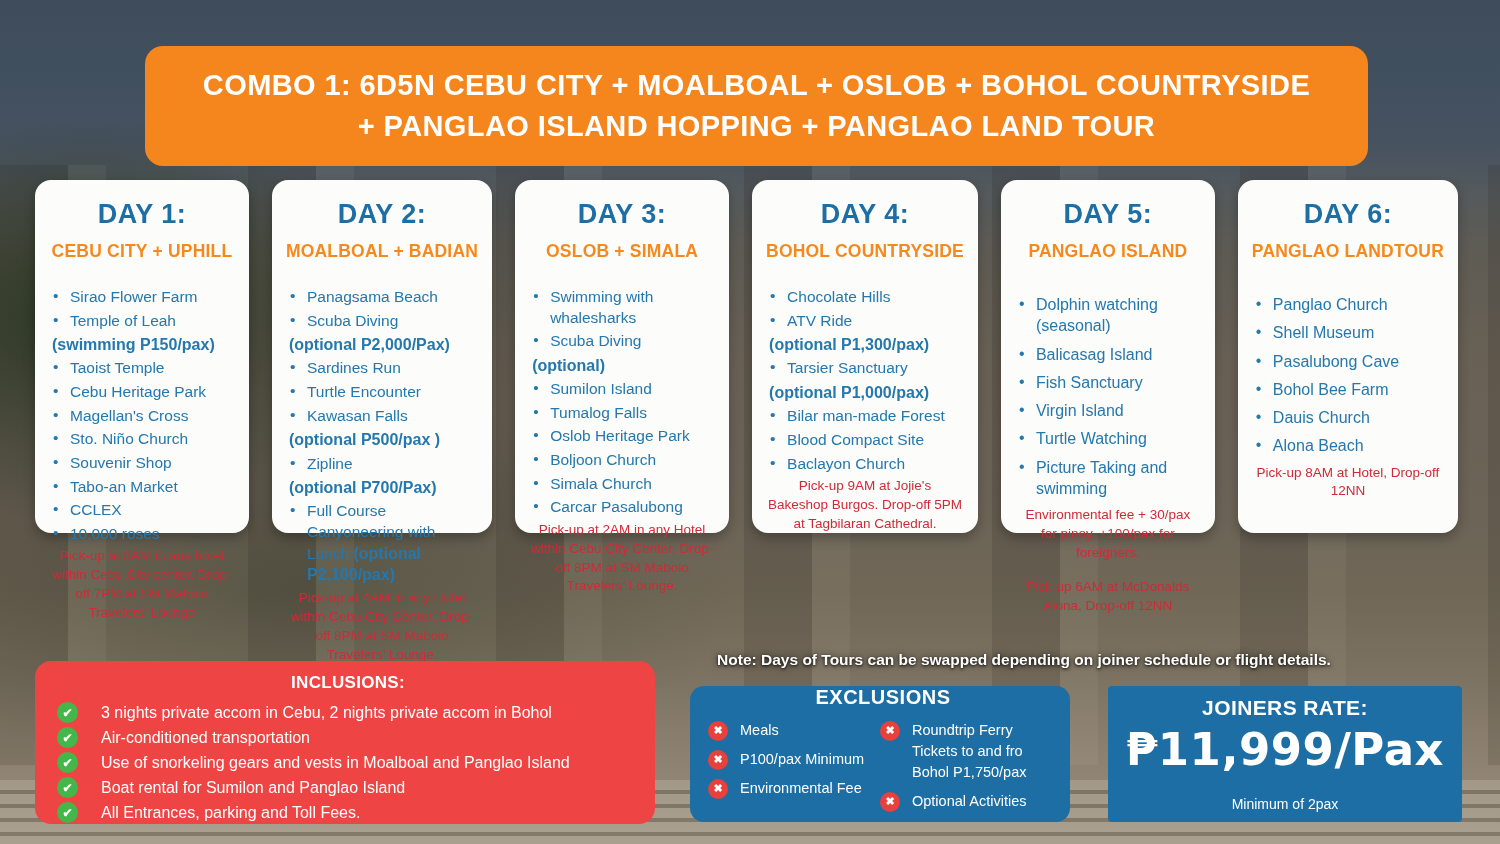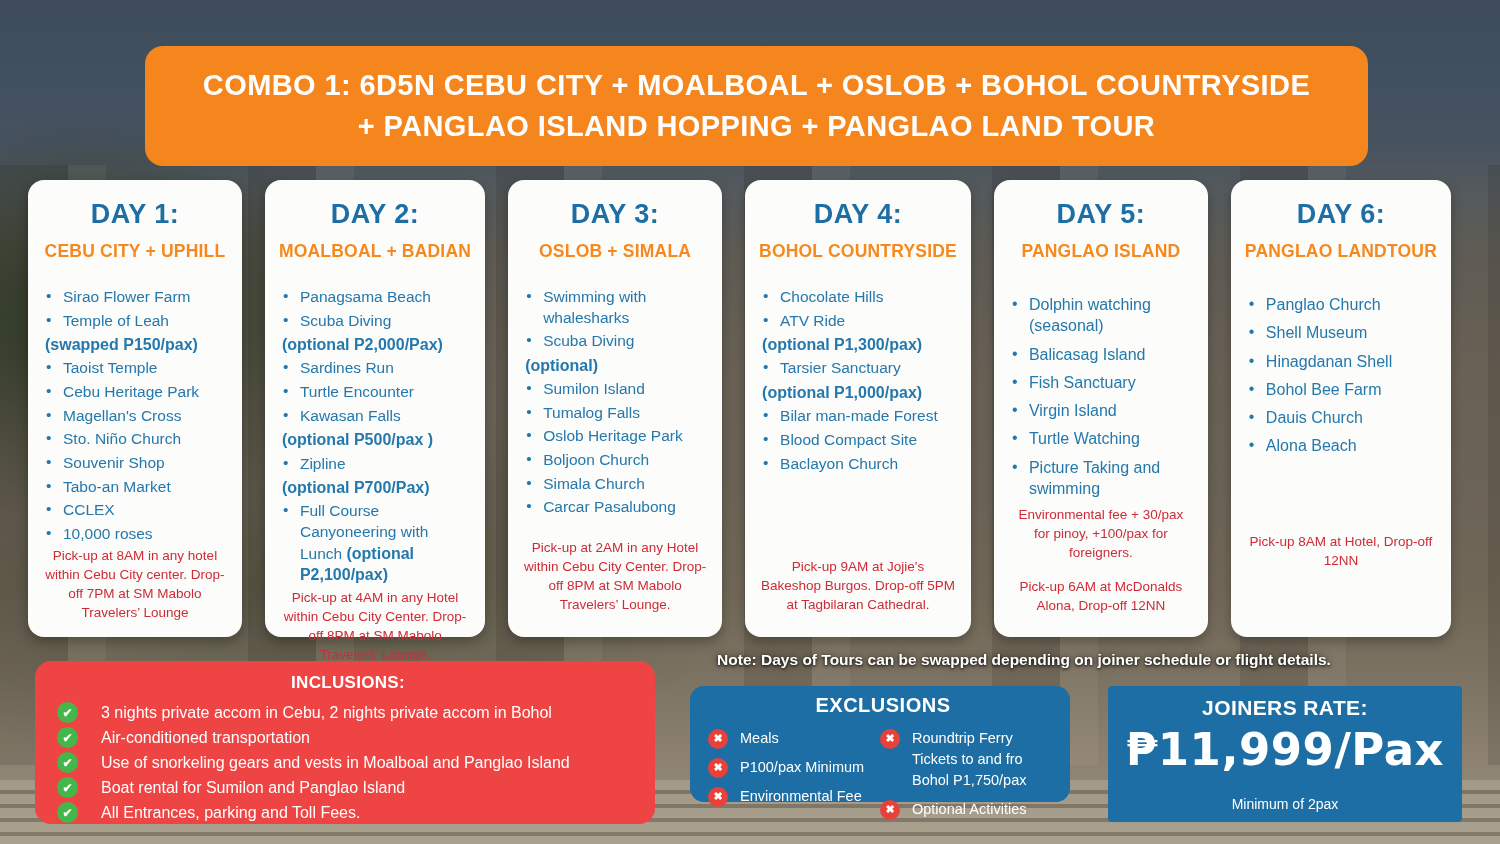--- a/index.html
+++ b/index.html
@@ -39,21 +39,21 @@
   .banner {
     position:absolute; left:145px; top:46px; width:1223px; height:120px;
     background:#F5861D; border-radius:18px;
     display:flex; flex-direction:column; justify-content:center; align-items:center;
     color:#fff; font-weight:bold; font-size:29px; line-height:1.42;
     letter-spacing:0.4px; text-align:center;
   }
 
   
   .cards {
-    position:absolute; left:28px; top:180px; width:1423px; height:457px;
+    position:absolute; left:35px; top:180px; width:1423px; height:353px;
     display:flex; gap:23px;
   }
   .card {
     flex:1 1 0; background:#FCFCFA; border-radius:16px;
     padding:16px 14px 18px; display:flex; flex-direction:column;
     box-shadow:0 5px 12px rgba(0,0,0,0.28);
   }
   .day-title {
     margin:3px 0 0; text-align:center; color:#1C6EA4;
     font-size:27px; font-weight:bold; letter-spacing:0.5px;
@@ -97,23 +97,23 @@
 
   
   .swap-note {
     position:absolute; left:688px; top:651px; width:672px;
     text-align:center; color:#fff; font-weight:bold; font-size:15.5px;
     text-shadow:0 1px 3px rgba(0,0,0,0.9), 0 0 7px rgba(0,0,0,0.55);
   }
 
   
   .exclusions {
-    position:absolute; left:690px; top:686px; width:380px; height:116px;
+    position:absolute; left:690px; top:686px; width:380px; height:136px;
     background:#1C6EA4; border-radius:14px; color:#fff;
-    padding:8px 12px 0 18px;
+    padding:0 12px 0 18px;
   }
   .exc-title { text-align:center; font-size:20px; font-weight:bold; margin:0 0 11px; letter-spacing:0.5px; }
   .exc-cols { display:flex; }
   .exc-col { display:flex; flex-direction:column; gap:8px; }
   .exc-col.c1 { width:172px; }
   .exc-col.c2 { flex:1; }
   .exc-item { display:flex; gap:12px; font-size:14.5px; line-height:1.45; align-items:flex-start; }
   .icon-x {
     width:20px; height:20px; border-radius:50%; background:#E8403A; color:#fff;
     display:flex; align-items:center; justify-content:center;
@@ -142,21 +142,21 @@
   <div>+ PANGLAO ISLAND HOPPING + PANGLAO LAND TOUR</div>
 </div>
 
 <div class="cards">
   <div class="card">
     <h2 class="day-title">DAY 1:</h2>
     <h3 class="day-sub">CEBU CITY + UPHILL</h3>
     <ul class="acts">
         <li>Sirao Flower Farm</li>
         <li>Temple of Leah</li>
-        <li class="opt">(swapped P150/pax)</li>
+        <li class="opt">(swimming P150/pax)</li>
         <li>Taoist Temple</li>
         <li>Cebu Heritage Park</li>
         <li>Magellan's Cross</li>
         <li>Sto. Niño Church</li>
         <li>Souvenir Shop</li>
         <li>Tabo-an Market</li>
         <li>CCLEX</li>
         <li>10,000 roses</li>
       </ul>
     <div class="card-notes">
@@ -232,21 +232,21 @@
         <p>Environmental fee + 30/pax for pinoy, +100/pax for foreigners.</p>
         <p>Pick-up 6AM at McDonalds Alona, Drop-off 12NN</p>
       </div>
   </div>
   <div class="card">
     <h2 class="day-title">DAY 6:</h2>
     <h3 class="day-sub">PANGLAO LANDTOUR</h3>
     <ul class="acts">
         <li>Panglao Church</li>
         <li>Shell Museum</li>
-        <li>Hinagdanan Shell</li>
+        <li>Pasalubong Cave</li>
         <li>Bohol Bee Farm</li>
         <li>Dauis Church</li>
         <li>Alona Beach</li>
       </ul>
     <div class="card-notes">
         <p>Pick-up 8AM at Hotel, Drop-off 12NN</p>
       </div>
   </div>
 </div>
 

